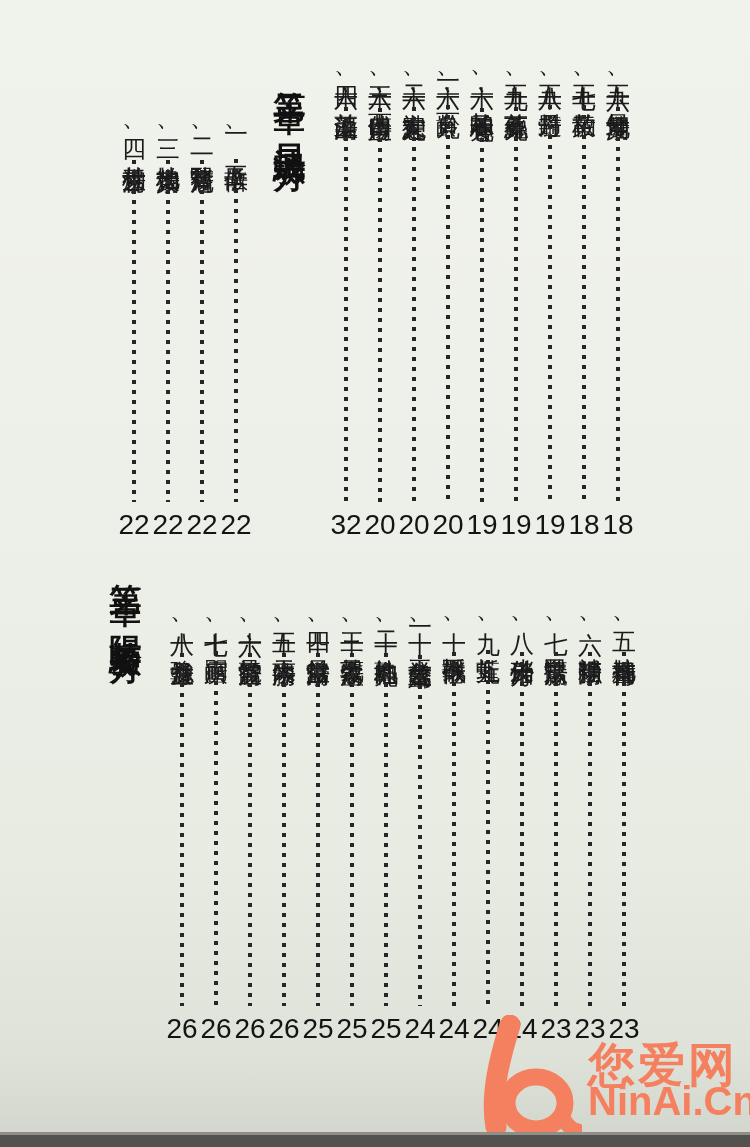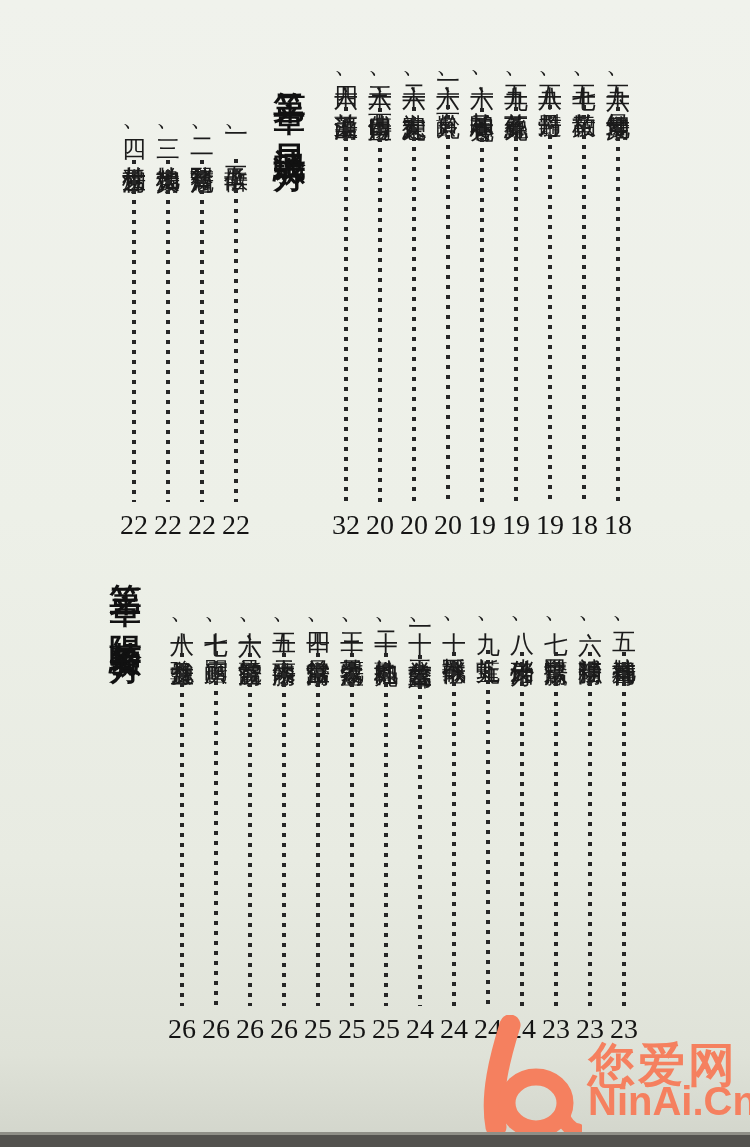--- a/index.html
+++ b/index.html
@@ -32,21 +32,21 @@
   }
   .col-chapter .vtext{font-size:32px;font-weight:bold;letter-spacing:5px;color:#111;}
   .col.indent .vtext{margin-top:55px;}
   .leader{
     flex:1 1 auto;width:4px;margin-top:8px;margin-bottom:4px;
     background-image:repeating-linear-gradient(to bottom,#262626 0px,#262626 4px,transparent 4px,transparent 10px);
   }
   .spacer{flex:1 1 auto;}
   .pagenum{
     height:38px;line-height:38px;font-size:28px;color:#141414;
-    font-family:Liberation Serif, serif;white-space:nowrap;
+    font-family:Liberation Sans, sans-serif;white-space:nowrap;
   }
   .watermark{position:absolute;right:4px;bottom:6px;width:276px;height:122px;color:#f5805f;}
   .wm-logo{position:absolute;left:0;bottom:-2px;}
   .wm-cn{
     position:absolute;left:118px;top:22px;
     font-size:47px;font-weight:bold;letter-spacing:3px;line-height:1;
     font-family:"DejaVu Sans",sans-serif;
   }
   .wm-domain{
     position:absolute;left:118px;top:62px;

